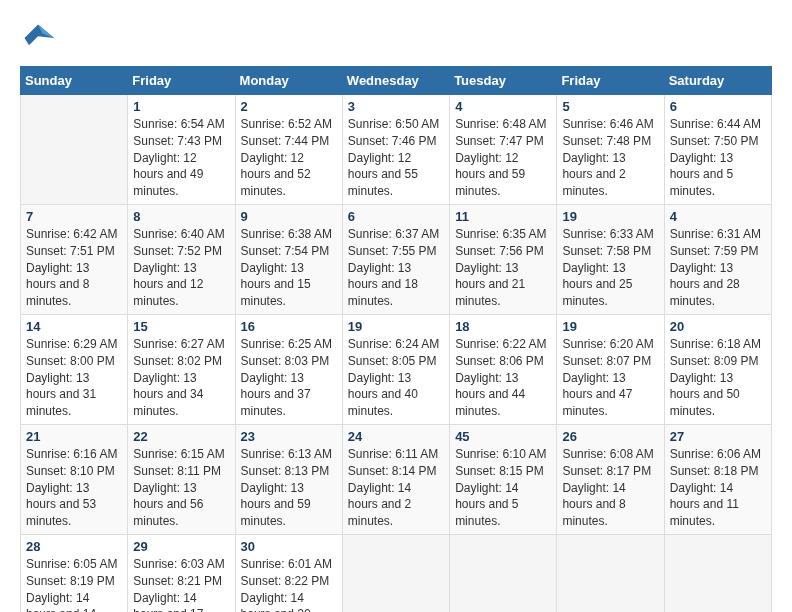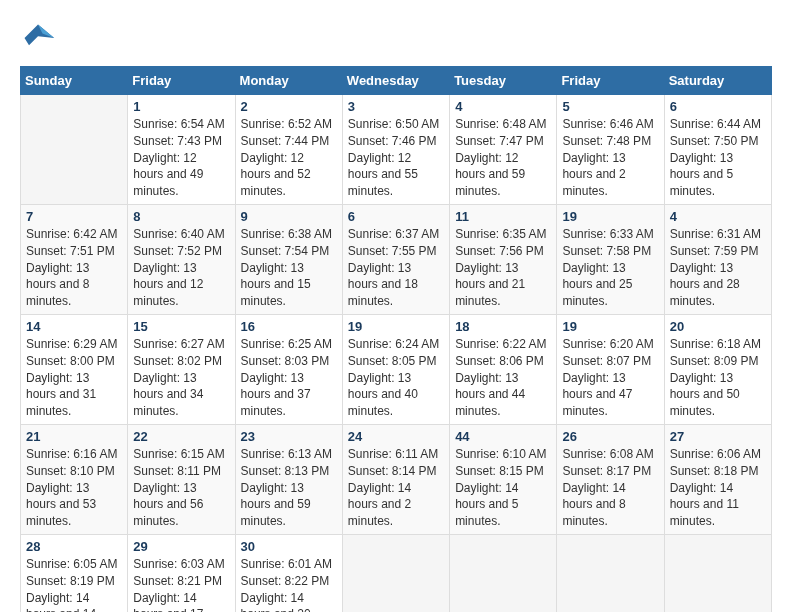--- a/index.html
+++ b/index.html
@@ -216,21 +216,21 @@
         </td>
         <td>
           <div class="day-number">23</div>
           <div class="day-info">Sunrise: 6:13 AM<br>Sunset: 8:13 PM<br>Daylight: 13 hours and 59 minutes.</div>
         </td>
         <td>
           <div class="day-number">24</div>
           <div class="day-info">Sunrise: 6:11 AM<br>Sunset: 8:14 PM<br>Daylight: 14 hours and 2 minutes.</div>
         </td>
         <td>
-          <div class="day-number">44</div>
+          <div class="day-number">45</div>
           <div class="day-info">Sunrise: 6:10 AM<br>Sunset: 8:15 PM<br>Daylight: 14 hours and 5 minutes.</div>
         </td>
         <td>
           <div class="day-number">26</div>
           <div class="day-info">Sunrise: 6:08 AM<br>Sunset: 8:17 PM<br>Daylight: 14 hours and 8 minutes.</div>
         </td>
         <td>
           <div class="day-number">27</div>
           <div class="day-info">Sunrise: 6:06 AM<br>Sunset: 8:18 PM<br>Daylight: 14 hours and 11 minutes.</div>
         </td>

